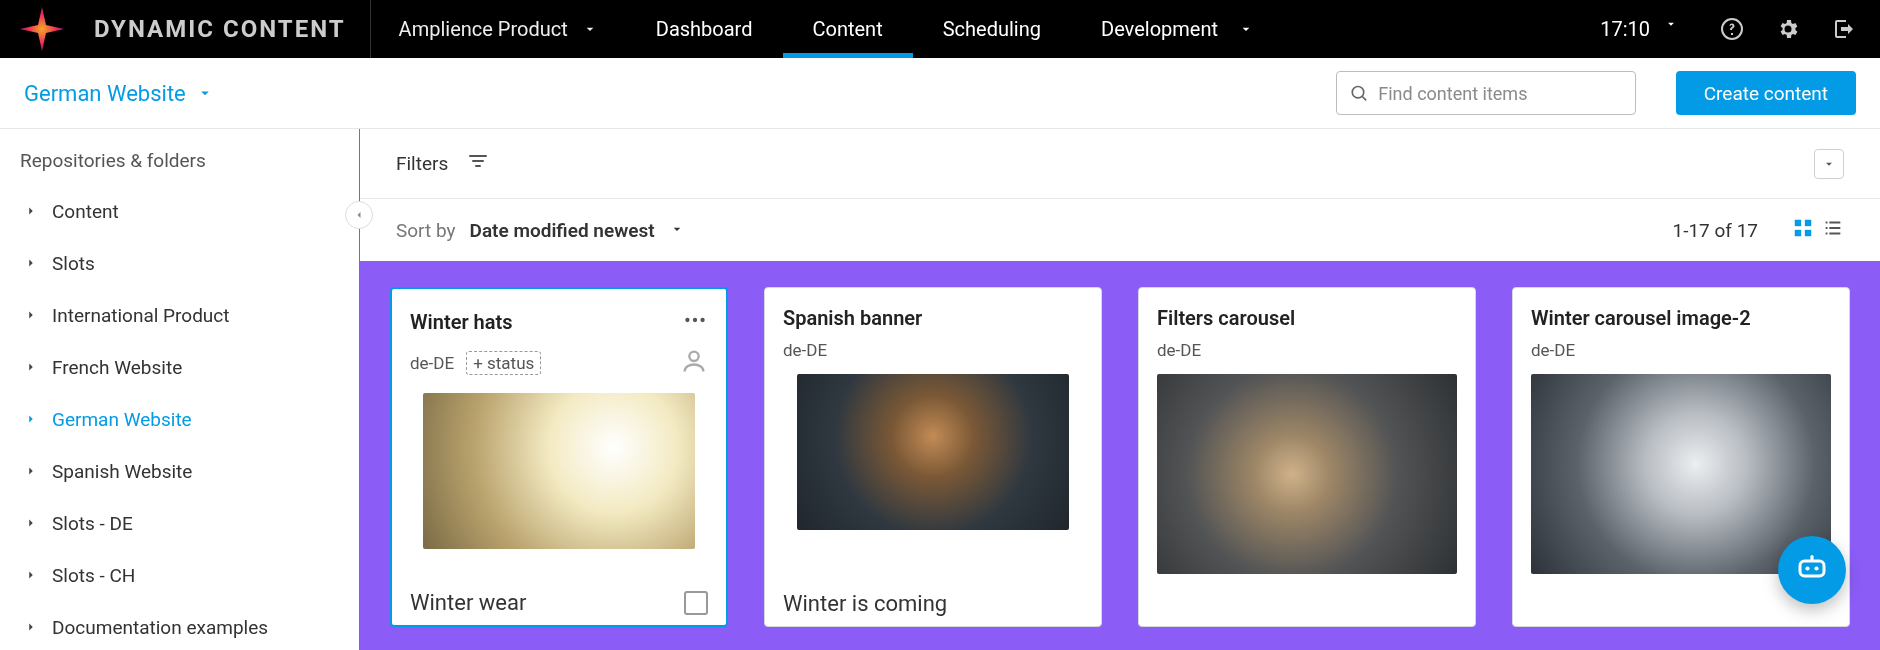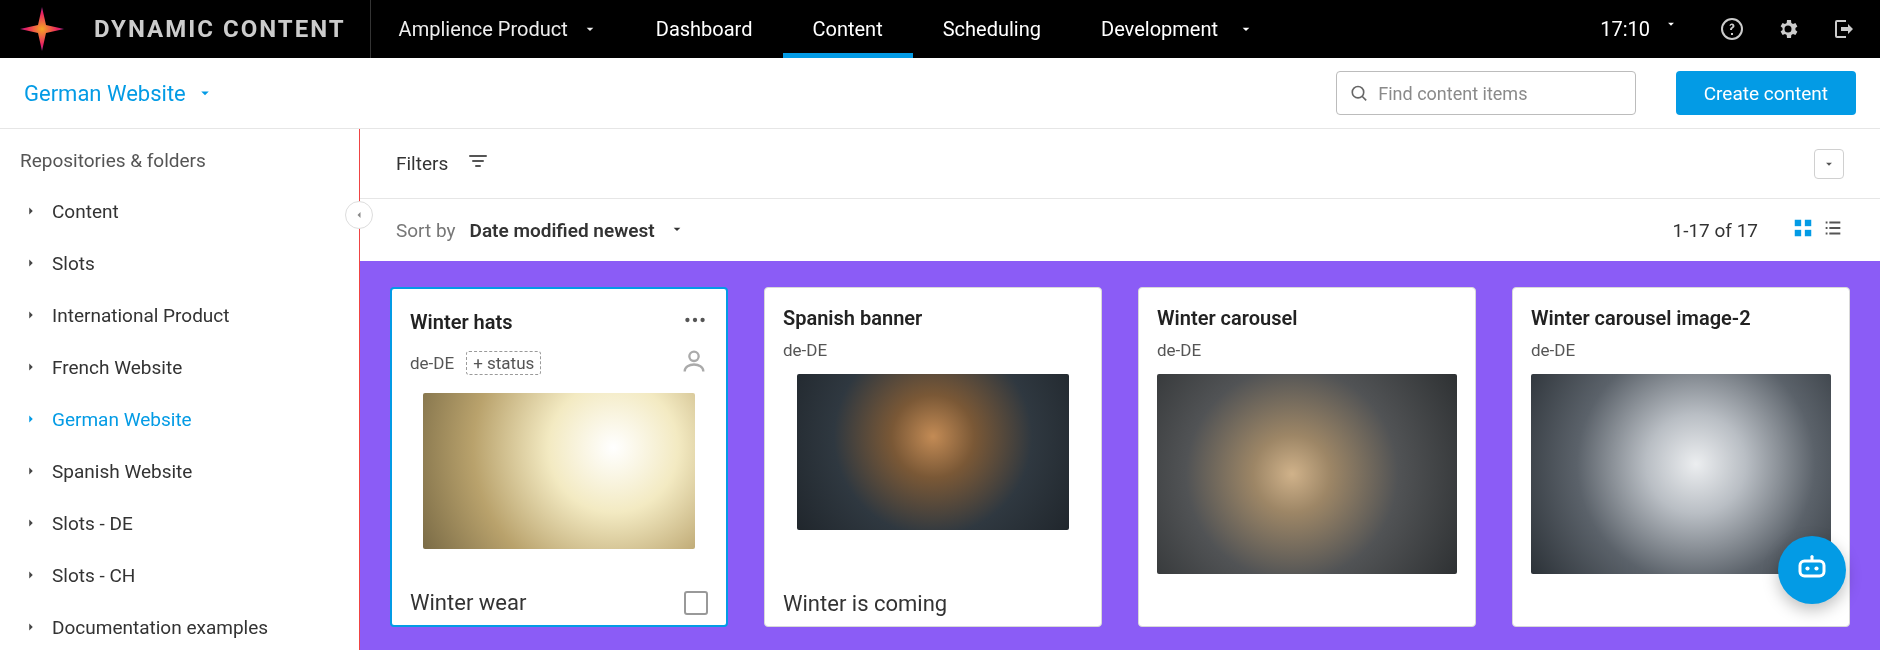--- a/index.html
+++ b/index.html
@@ -324,21 +324,21 @@
               <div class="ph ph-b"></div>
             </div>
           </div>
         <div class="card-caption-row">
             <span class="card-caption">Winter is coming</span>
           </div>
       </div>
 
       <div class="card">
         <div class="card-head">
-            <span class="card-title">Winter carousel</span>
+            <span class="card-title">Filters carousel</span>
           </div>
         <div class="card-tags">
             <span class="tag">de-DE</span>
           </div>
         <div class="thumb">
             <div class="thumb-inner" style="width:302px;height:200px">
               <div class="ph ph-c"></div>
             </div>
           </div>
       </div>

